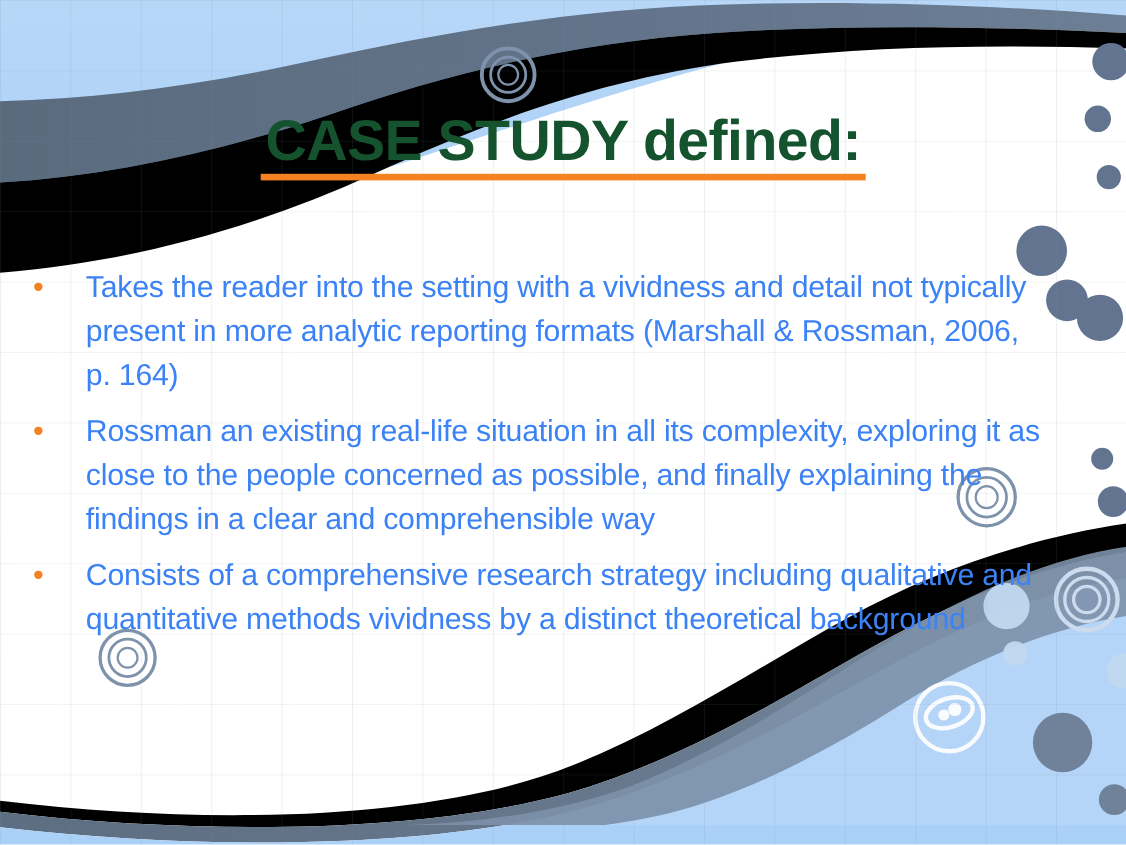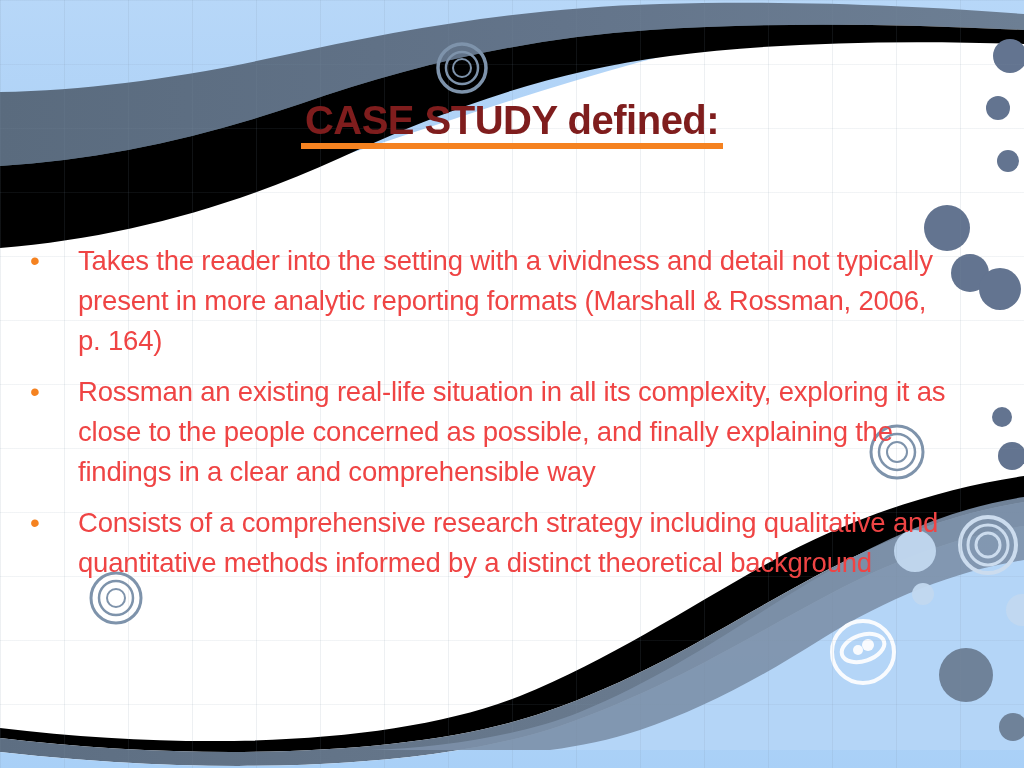--- a/index.html
+++ b/index.html
@@ -44,23 +44,23 @@
     position: absolute;
     inset: 0;
   }
 
   .slide-title {
     position: absolute;
     left: 0;
     top: 98px;
     width: 1024px;
     text-align: center;
-    font-size: 40px;
+    font-size: 52px;
     font-weight: bold;
-    color: #7f1d1d;
+    color: #14532d;
     letter-spacing: -0.5px;
     white-space: nowrap;
   }
   .slide-title .title-text {
     display: inline-block;
     border-bottom: 6px solid #f58220;
     padding: 0 4px 2px 4px;
     line-height: 1.05;
   }
 
@@ -83,21 +83,21 @@
     width: 48px;
     color: #f58220;
     font-size: 28px;
     line-height: 40px;
     text-align: left;
     padding-left: 6px;
   }
 
   .bullet-text {
     flex: 1 1 auto;
-    color: #ef4444;
+    color: #3b82f6;
     font-size: 27.5px;
     line-height: 40px;
     letter-spacing: -0.2px;
   }
 </style>
 </head>
 <body>
 
 <div class="slide">
 
@@ -227,18 +227,18 @@
         <span class="bullet-text">Takes the reader into the setting with a vividness and detail not typically present in more analytic reporting formats (Marshall &amp; Rossman, 2006, p. 164)</span>
       </div>
 
       <div class="bullet-item">
         <span class="bullet-marker">•</span>
         <span class="bullet-text">Rossman an existing real-life situation in all its complexity, exploring it as close to the people concerned as possible, and finally explaining the findings in a clear and comprehensible way</span>
       </div>
 
       <div class="bullet-item">
         <span class="bullet-marker">•</span>
-        <span class="bullet-text">Consists of a comprehensive research strategy including qualitative and quantitative methods informed by a distinct theoretical background</span>
+        <span class="bullet-text">Consists of a comprehensive research strategy including qualitative and quantitative methods vividness by a distinct theoretical background</span>
       </div>
 
     </div>
   </div>
 </div>
 
 </body></html>

